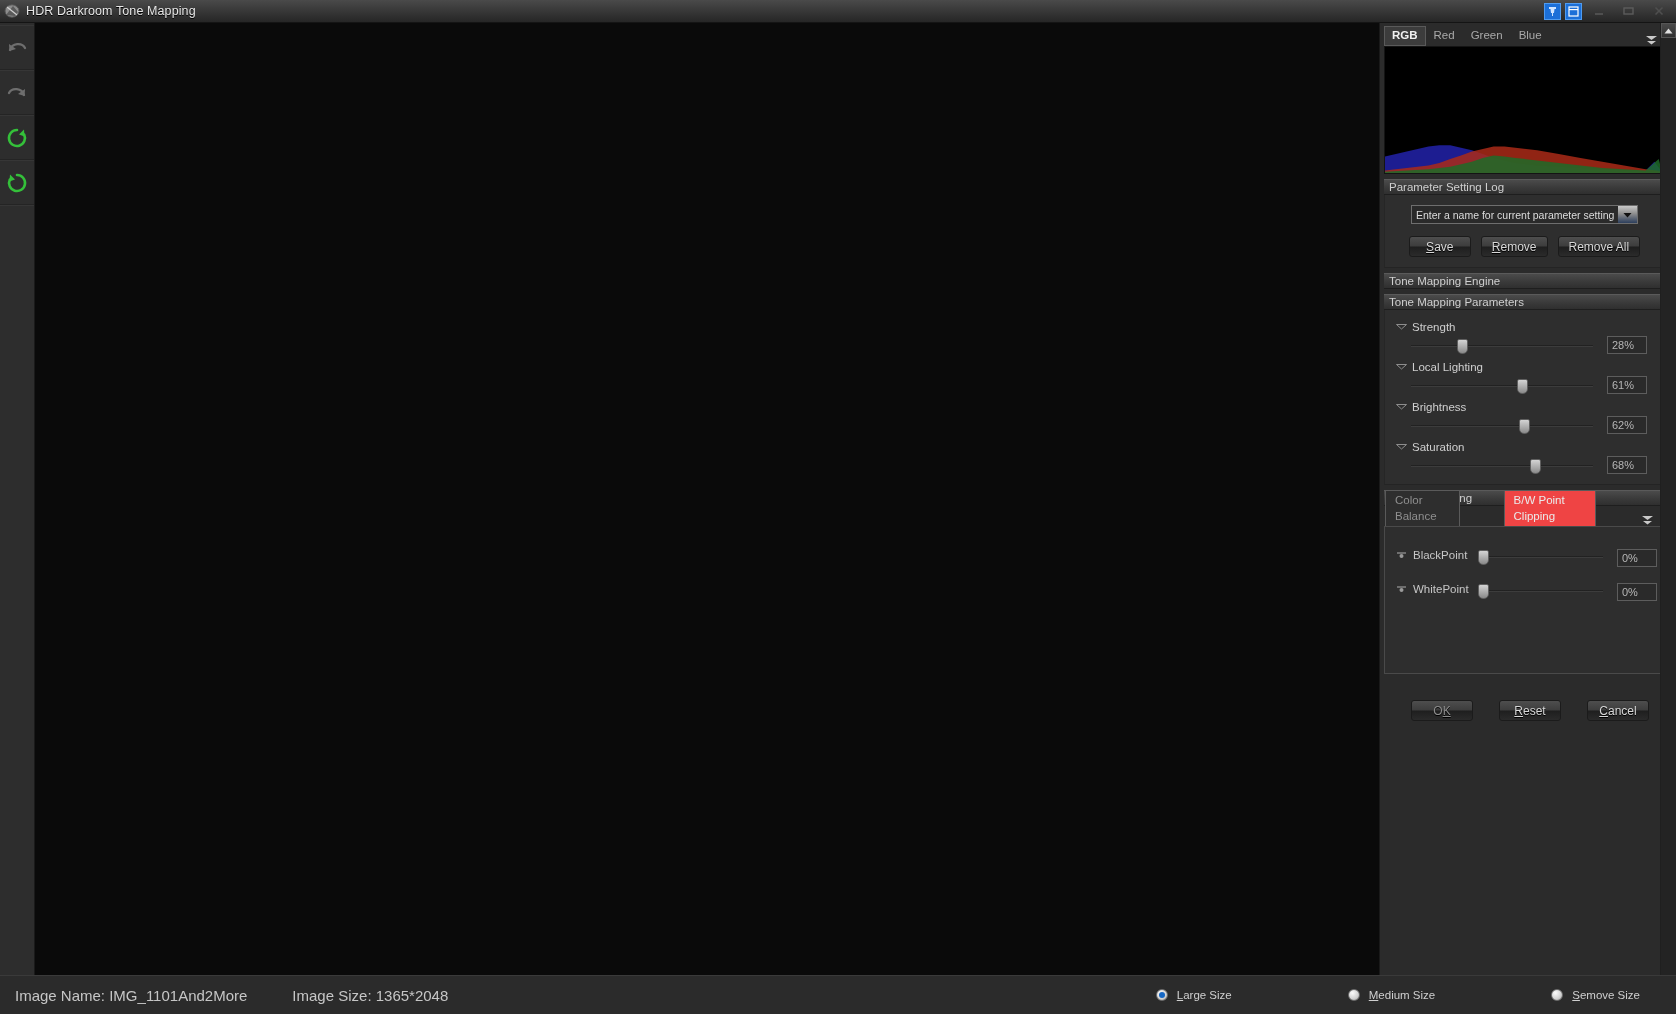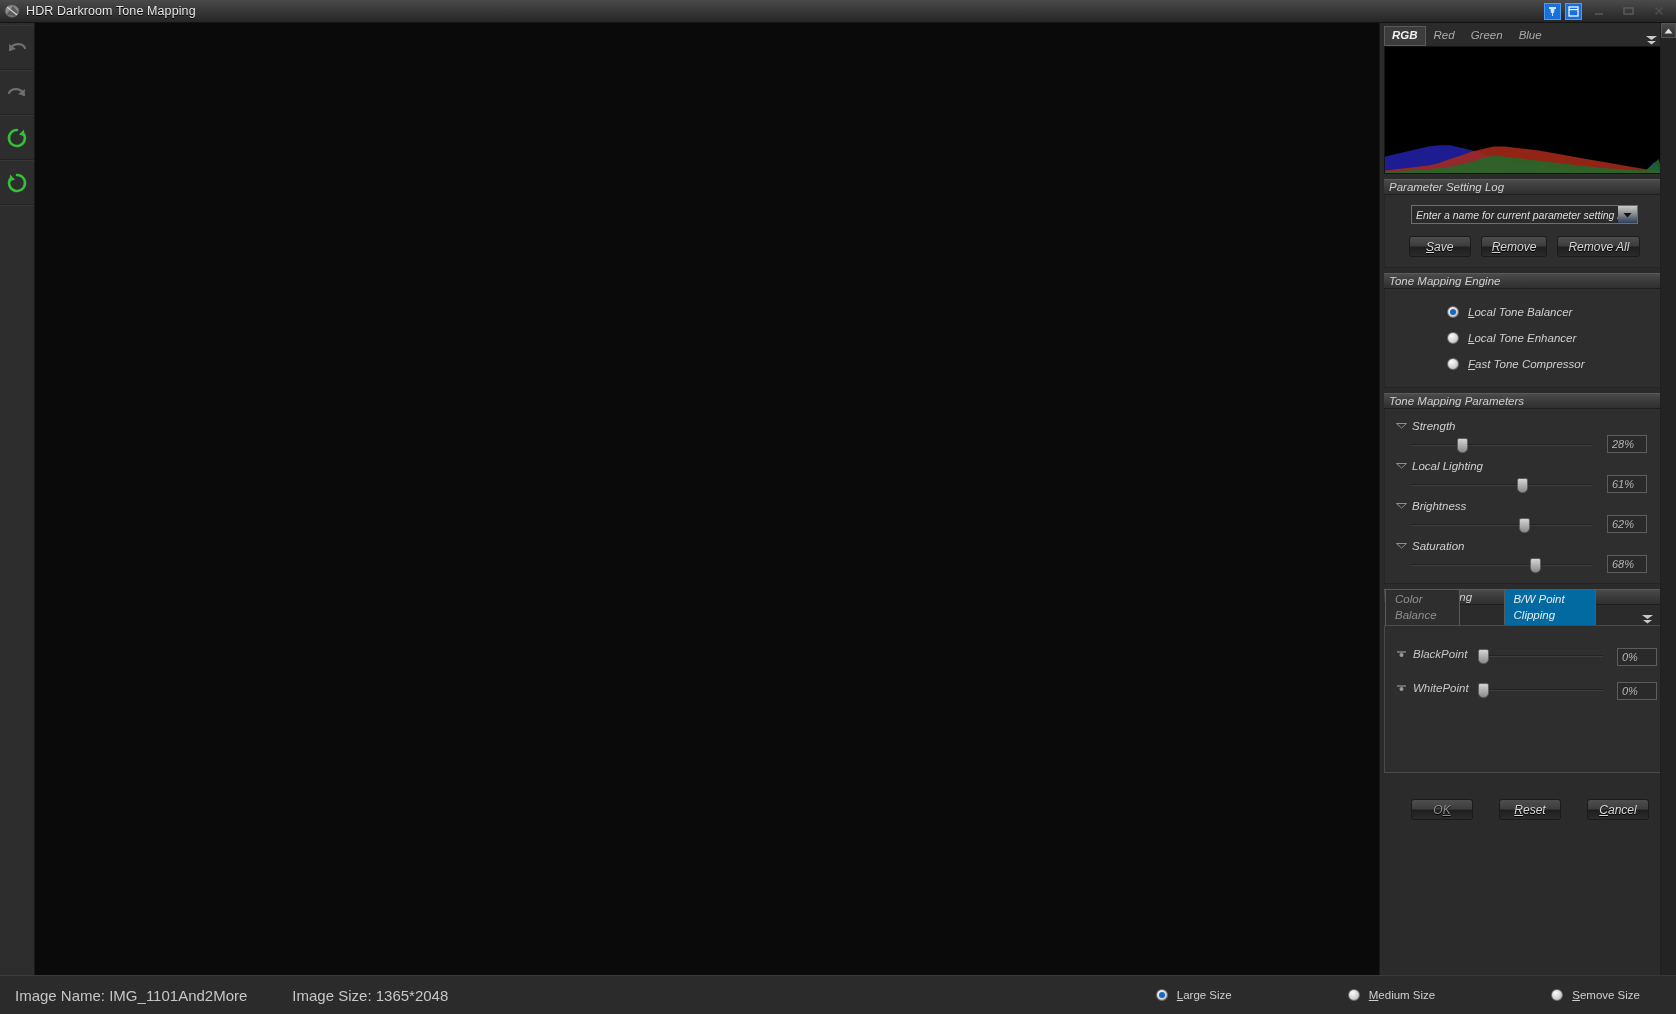--- a/index.html
+++ b/index.html
@@ -81,21 +81,20 @@
     border-right: 1px solid #1a1a1a;
     position: relative;
   }
 
   
   .rightpanel {
     width: 296px; flex: 0 0 296px;
     background: #2b2b2b;
     display: flex; flex-direction: column;
     position: relative;
-    font-style: italic;
   }
   .panel-inner {
     flex: 1 1 auto;
     display: flex; flex-direction: column;
     overflow: hidden;
     padding: 4px 0 0 4px;
   }
 
   
   .hist-wrap { width: 279px; }
@@ -241,21 +240,21 @@
     padding-left: 1px; background: #2b2b2b;
     width: 281px; box-sizing: border-box; gap: 44px;
   }
   .pp-tab {
     font-size: 11.5px; padding: 1px 9px 2px 9px; line-height: 16px;
     color: #8f8f8f;
     border: 1px solid #5a5a5a; border-bottom: none;
     background: #2e2e2e;
     box-sizing: border-box;
   }
-  .pp-tab.sel { color: #eaeaea; background: #0369a1; }
+  .pp-tab.sel { color: #eaeaea; background: #ef4444; }
   .pp-menu { margin-left: auto; margin-right: 10px; display:flex; flex-direction:column; align-items:center; gap:1px; }
   .pp-body {
     width: 281px; height: 148px; box-sizing: border-box;
     background: #2e2e2e;
     border: 1px solid #4a4a4a;
     padding-top: 22px;
   }
   .bw-row { display: flex; align-items: flex-start; padding-left: 11px; height: 34px; }
   .bw-label { font-size: 11.5px; color: #c6c6c6; margin-left: 6px; width: 70px; flex: 0 0 70px; }
   .bw-track { position: relative; height: 14px; width: 120px; flex: 0 0 120px; }
@@ -425,36 +424,20 @@
               </div>
             <div class="btn">
                 <span>Remove All</span>
               </div>
           </div>
         </div>
 
         <div class="group-head">
           <span>Tone Mapping Engine</span>
         </div>
-        <div class="group-body">
-          <div class="radio-list">
-            <div class="radio-row">
-              <div class="radio on"></div>
-              <div class="radio-label"><u>L</u><span>ocal Tone Balancer</span></div>
-            </div>
-            <div class="radio-row">
-              <div class="radio"></div>
-              <div class="radio-label"><u>L</u><span>ocal Tone Enhancer</span></div>
-            </div>
-            <div class="radio-row">
-              <div class="radio"></div>
-              <div class="radio-label"><u>F</u><span>ast Tone Compressor</span></div>
-            </div>
-          </div>
-        </div>
 
         <div class="group-head">
           <span>Tone Mapping Parameters</span>
         </div>
         <div class="group-body">
           <div class="slider-group">
 
             <div class="slider-block">
               <div class="slider-title">
                 <div class="expander">

